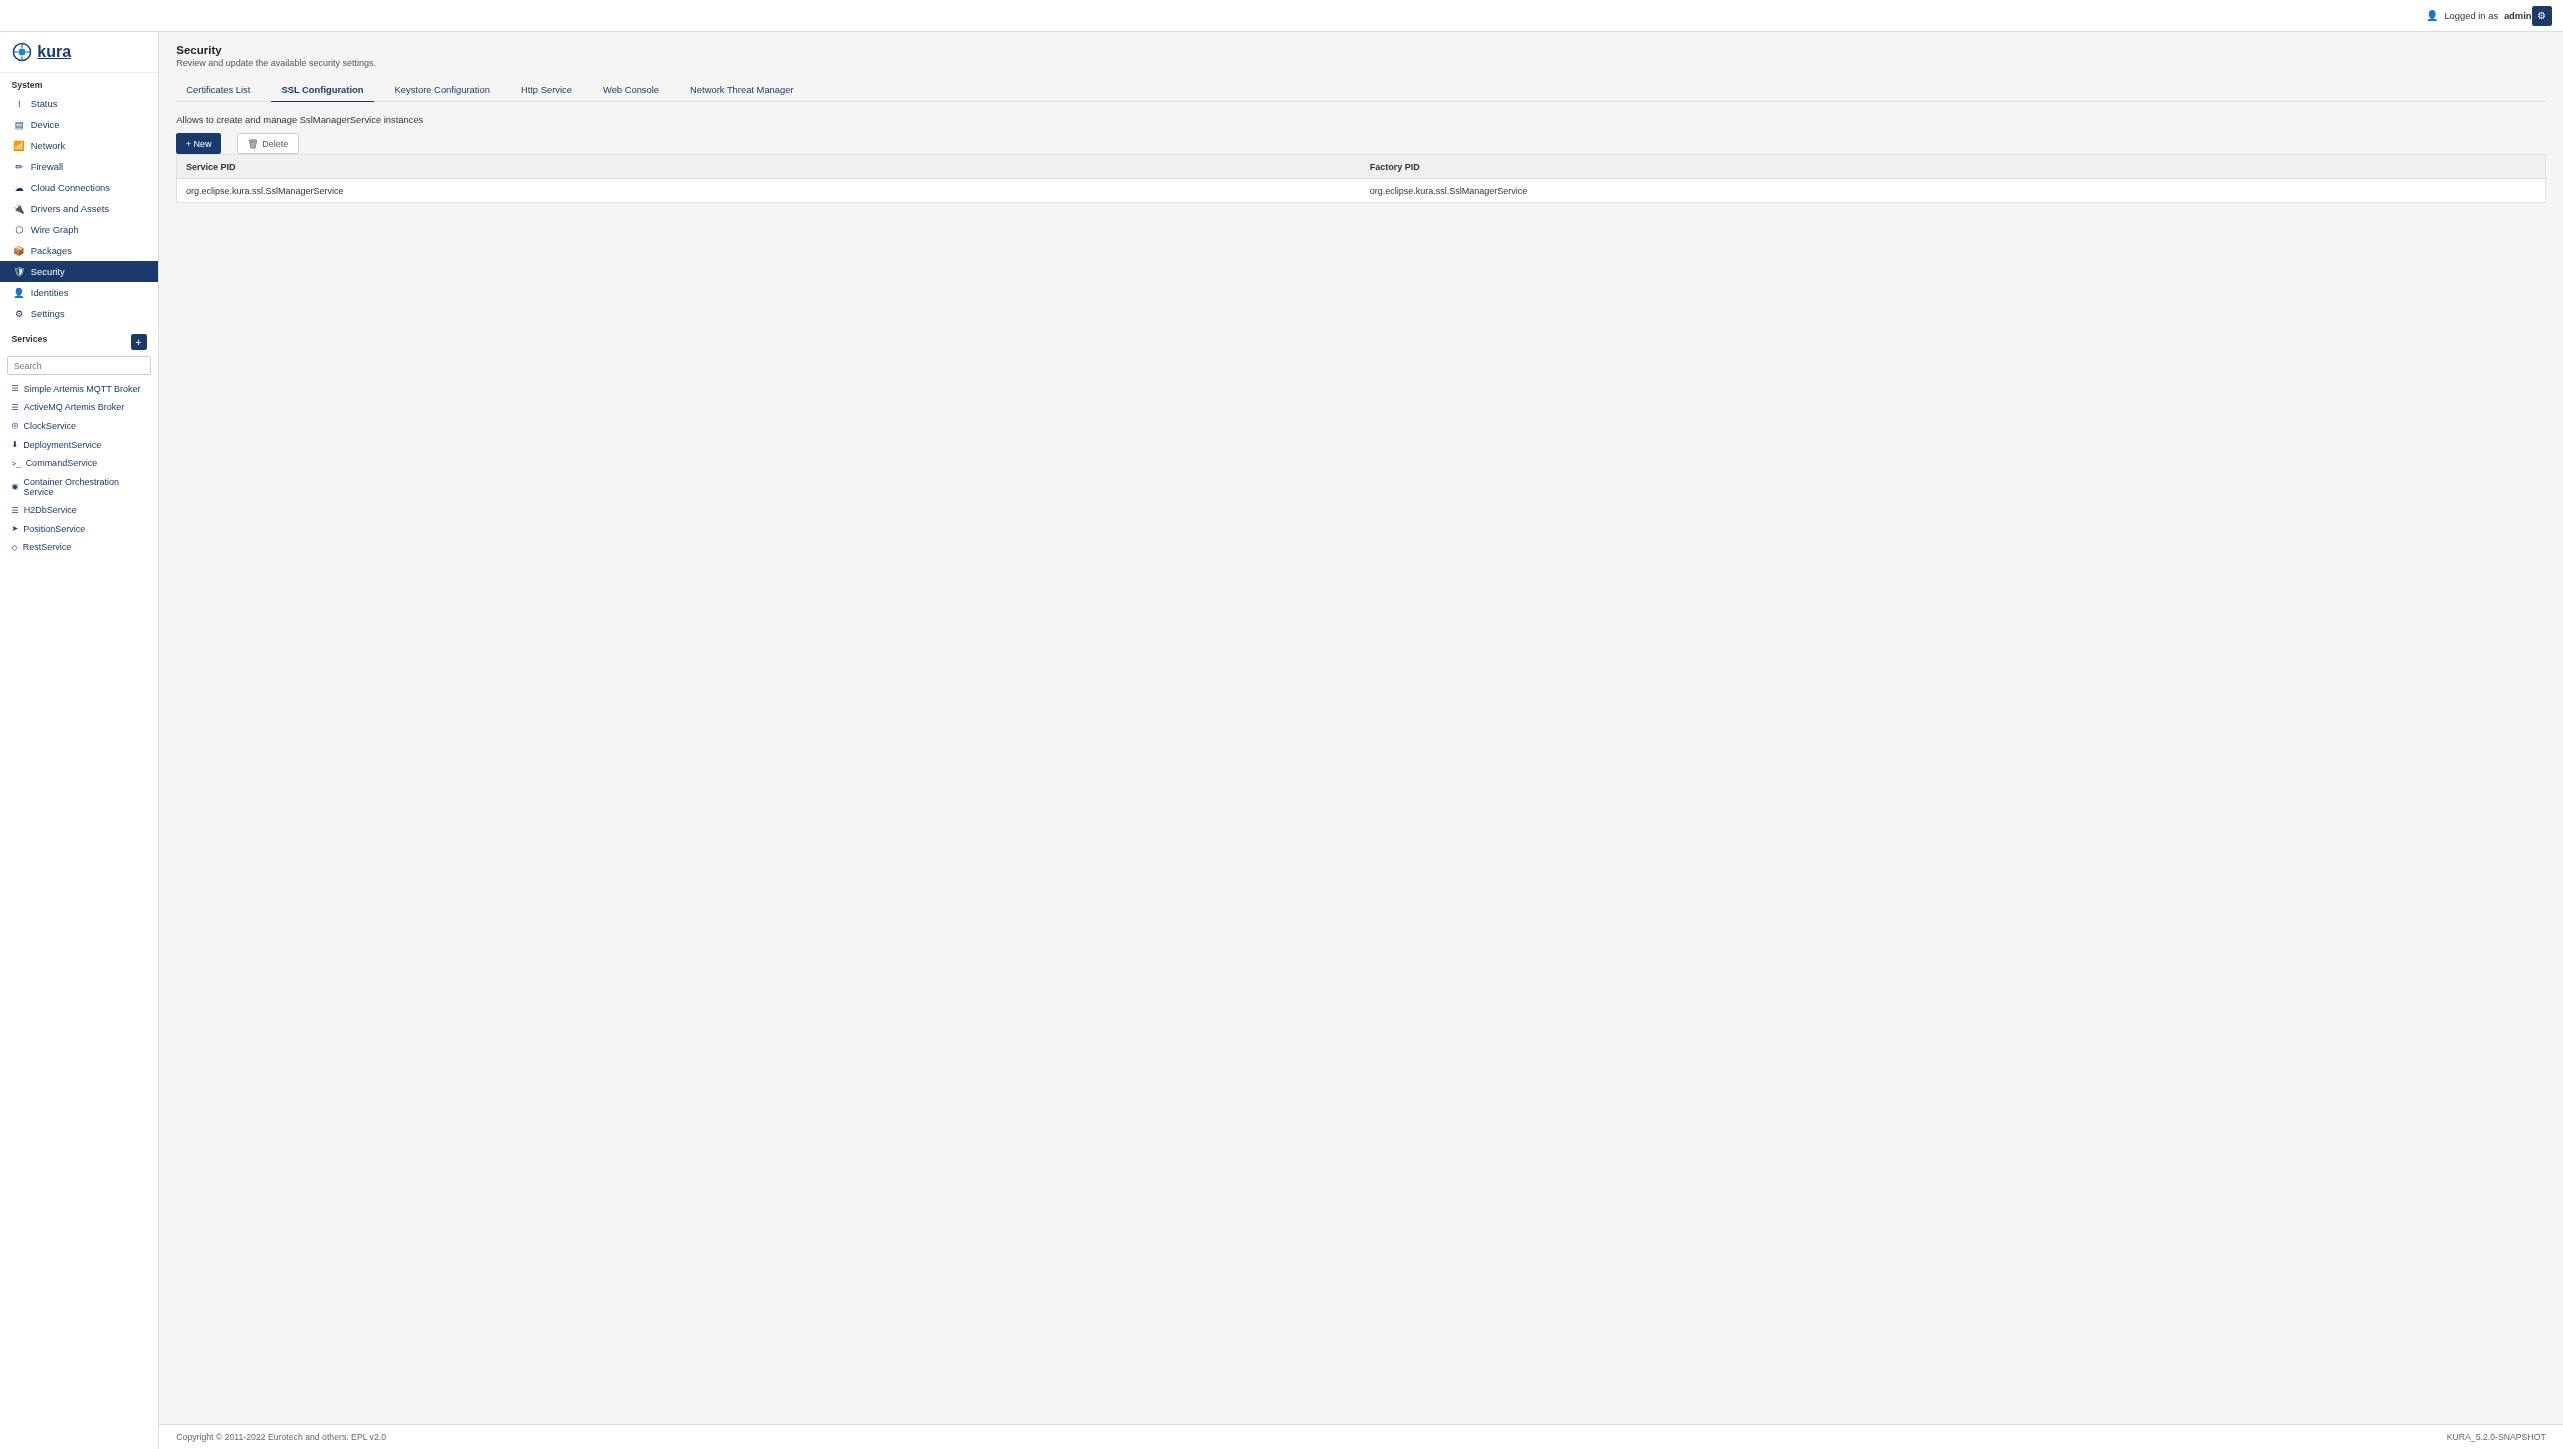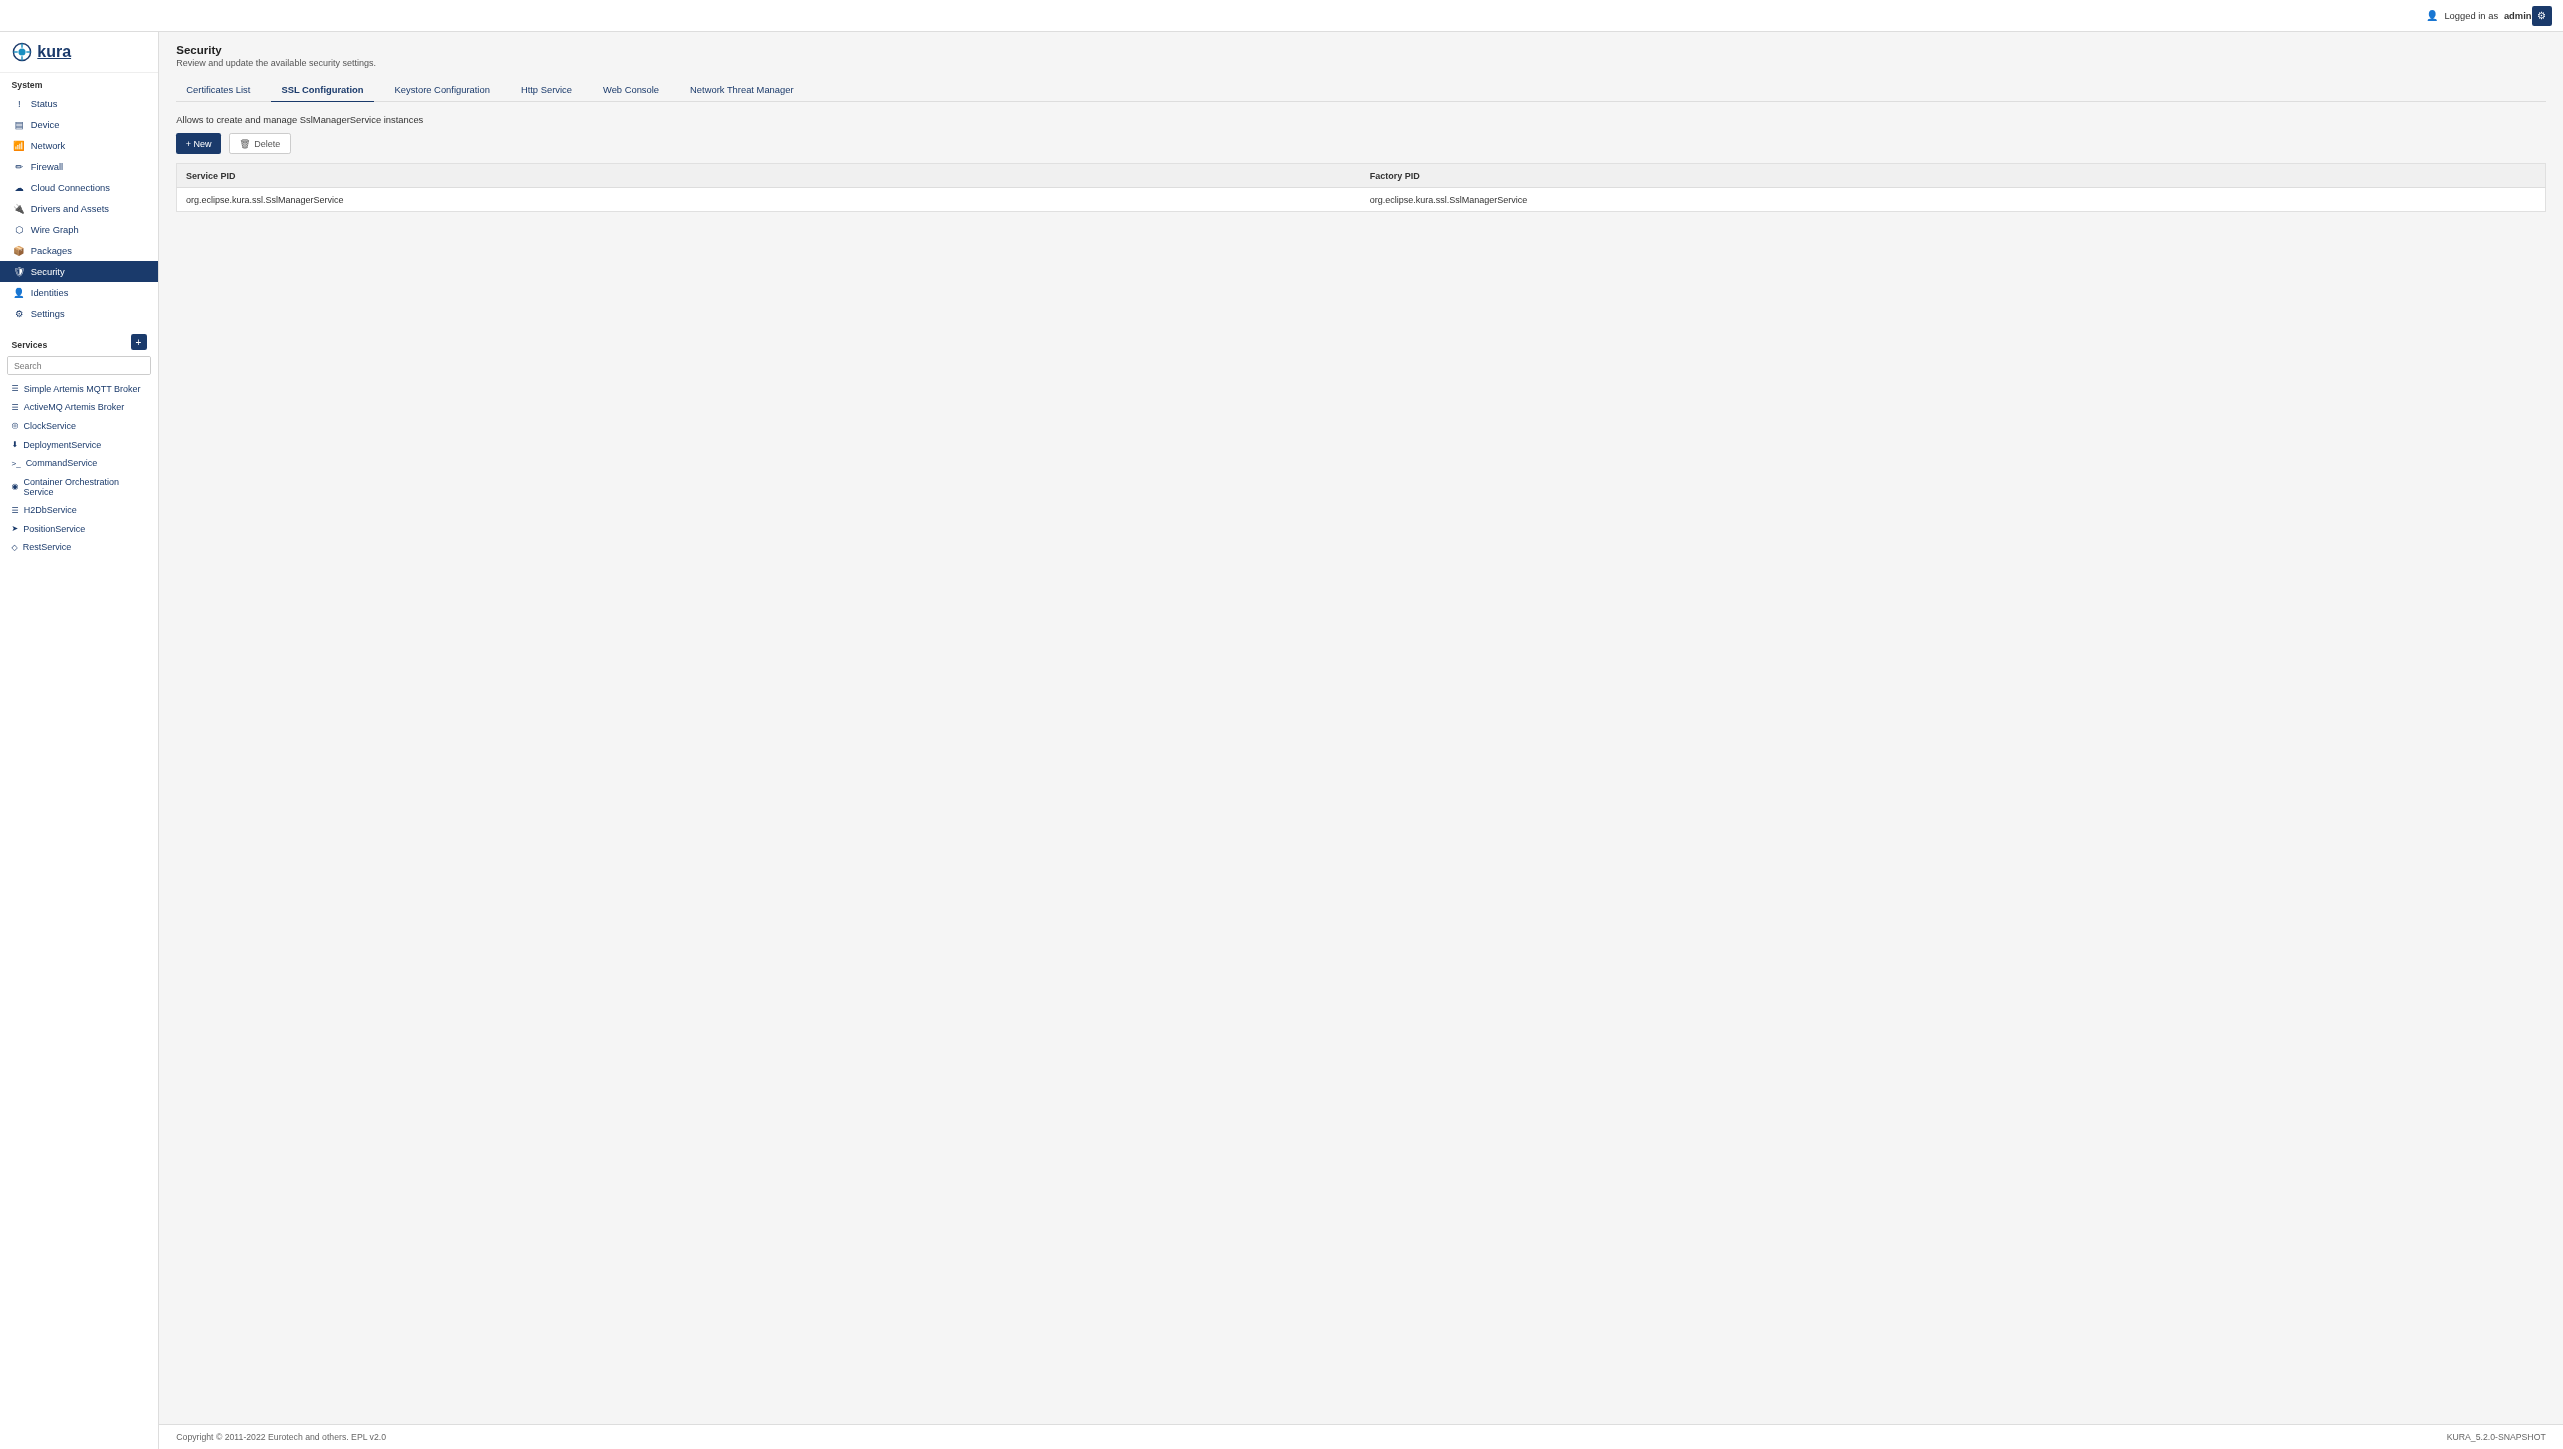--- a/index.html
+++ b/index.html
@@ -19,21 +19,21 @@
     .logo-area { padding: 10px 11.5px; display: flex; align-items: center; gap: 5.8px; border-bottom: 0.7px solid #eee; }
     .logo-icon { width: 20px; height: 20px; }
     .logo-text { font-size: 16px; font-weight: bold; color: #1a3a6b; text-decoration: underline; }
 
     .sidebar-section-label { font-size: 8.7px; font-weight: 700; color: #333; padding: 7.2px 11.5px 2.9px; text-transform: none; letter-spacing: 0; }
     .sidebar-item { display: flex; align-items: center; gap: 5.8px; padding: 5px 11.5px; color: #1a3a6b; cursor: pointer; font-size: 9.4px; text-decoration: none; border-left: 2.2px solid transparent; }
     .sidebar-item.active { background: #1a3a6b; color: #fff; border-left: 2.2px solid #1a3a6b; }
     .sidebar-item .icon { width: 11.5px; text-align: center; flex-shrink: 0; font-size: 9.4px; }
 
     .services-section { padding: 5.8px 0; }
-    .services-header { display: flex; align-items: flex-end; justify-content: space-between; padding: 4.3px 11.5px 2.9px; }
+    .services-header { display: flex; align-items: flex-start; justify-content: space-between; padding: 4.3px 11.5px 2.9px; }
     .services-label { font-size: 8.7px; font-weight: 700; color: #333; }
     .services-add-btn { background: #1a3a6b; color: #fff; border: none; border-radius: 2.2px; width: 16px; height: 16px; cursor: pointer; font-size: 10px; display: flex; align-items: center; justify-content: center; }
     .search-box { margin: 2.9px 7.2px 4.3px; display: flex; align-items: center; border: 0.7px solid #ccc; border-radius: 2px; background: #fff; overflow: hidden; }
     .search-box input { flex: 1; border: none; outline: none; padding: 3.6px 5.8px; font-size: 8.7px; color: #555; }
     .sidebar-service { display: flex; align-items: center; gap: 5px; padding: 4.3px 11.5px; color: #1a3a6b; cursor: pointer; font-size: 9px; }
     .sidebar-service .icon { font-size: 8px; color: #1a3a6b; flex-shrink: 0; }
 
     
     .main { flex: 1; overflow-y: auto; display: flex; flex-direction: column; }
     .main-content { flex: 1; padding: 11.5px 17.3px; }
@@ -42,21 +42,21 @@
 
     
     .tabs { display: flex; border-bottom: 0.7px solid #ddd; margin-bottom: 11.5px; gap: 11px; align-items: flex-end; }
     .tab { padding: 5.8px 10px; font-size: 9.4px; color: #1a3a6b; cursor: pointer; border-bottom: 1.4px solid transparent; margin-bottom: -0.7px; text-decoration: none; }
     .tab.active { border-bottom: 1.4px solid #1a3a6b; font-weight: 600; color: #1a3a6b; }
 
     
     .section-desc { font-size: 9.4px; color: #333; margin-bottom: 8.7px; }
 
     
-    .btn-toolbar { display: flex; gap: 8px; margin-bottom: 9px; }
+    .btn-toolbar { display: flex; gap: 16px; margin-bottom: 0; }
     .btn-new { background: #1a3a6b; color: #fff; border: none; border-radius: 2.2px; padding: 4.3px 9.4px; font-size: 9px; cursor: pointer; display: flex; align-items: center; gap: 3.6px; }
     .btn-delete { background: #fff; color: #555; border: 0.7px solid #ccc; border-radius: 2.2px; padding: 4.3px 9.4px; font-size: 9px; cursor: pointer; display: flex; align-items: center; gap: 3.6px; }
 
     
     .data-table { width: 100%; border-collapse: collapse; font-size: 9px; background: #fff; border: 0.7px solid #e0e0e0; }
     .data-table th { background: #f0f0f0; padding: 6.5px 8.7px; text-align: left; font-weight: 600; color: #333; border-bottom: 0.7px solid #ddd; font-size: 9px; }
     .data-table td { padding: 6.5px 8.7px; border-bottom: 0.7px solid #eee; color: #333; }
     .data-table tr:last-child td { border-bottom: none; }
 
     

